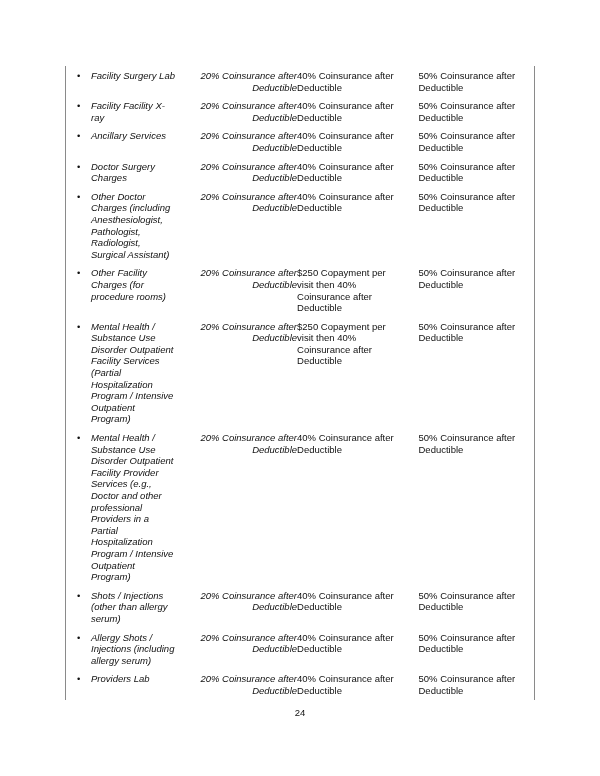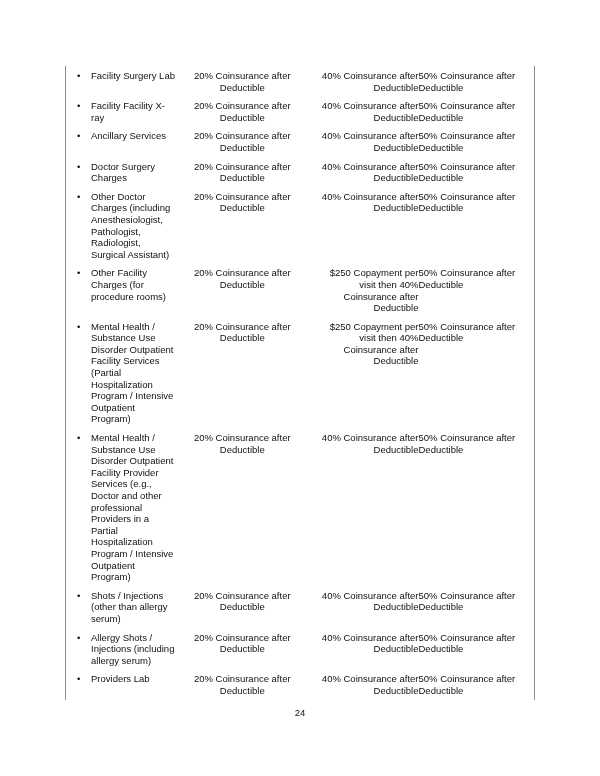--- a/index.html
+++ b/index.html
@@ -47,23 +47,24 @@
     padding-left: 11px;
   }
   .bullet {
     flex: none;
     width: 14px;
     white-space: normal;
   }
   .svc {
     flex: 1;
     white-space: pre-line;
-  }
-  .c2 { width: 110px; text-align: center; }
-  .c3 { width: 122px; text-align: right; }
+    font-style: italic;
+  }
+  .c2 { width: 110px; text-align: right; font-style: italic; }
+  .c3 { width: 122px; text-align: left; }
   .c4 { width: 116px; text-align: left; }
   .pagenum {
     position: absolute;
     top: 707px;
     left: 0;
     width: 100%;
     text-align: center;
   }
 </style>
 </head>

